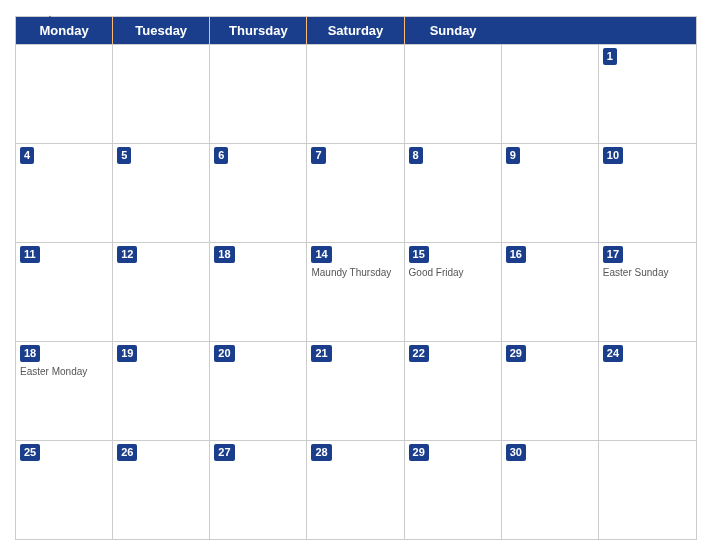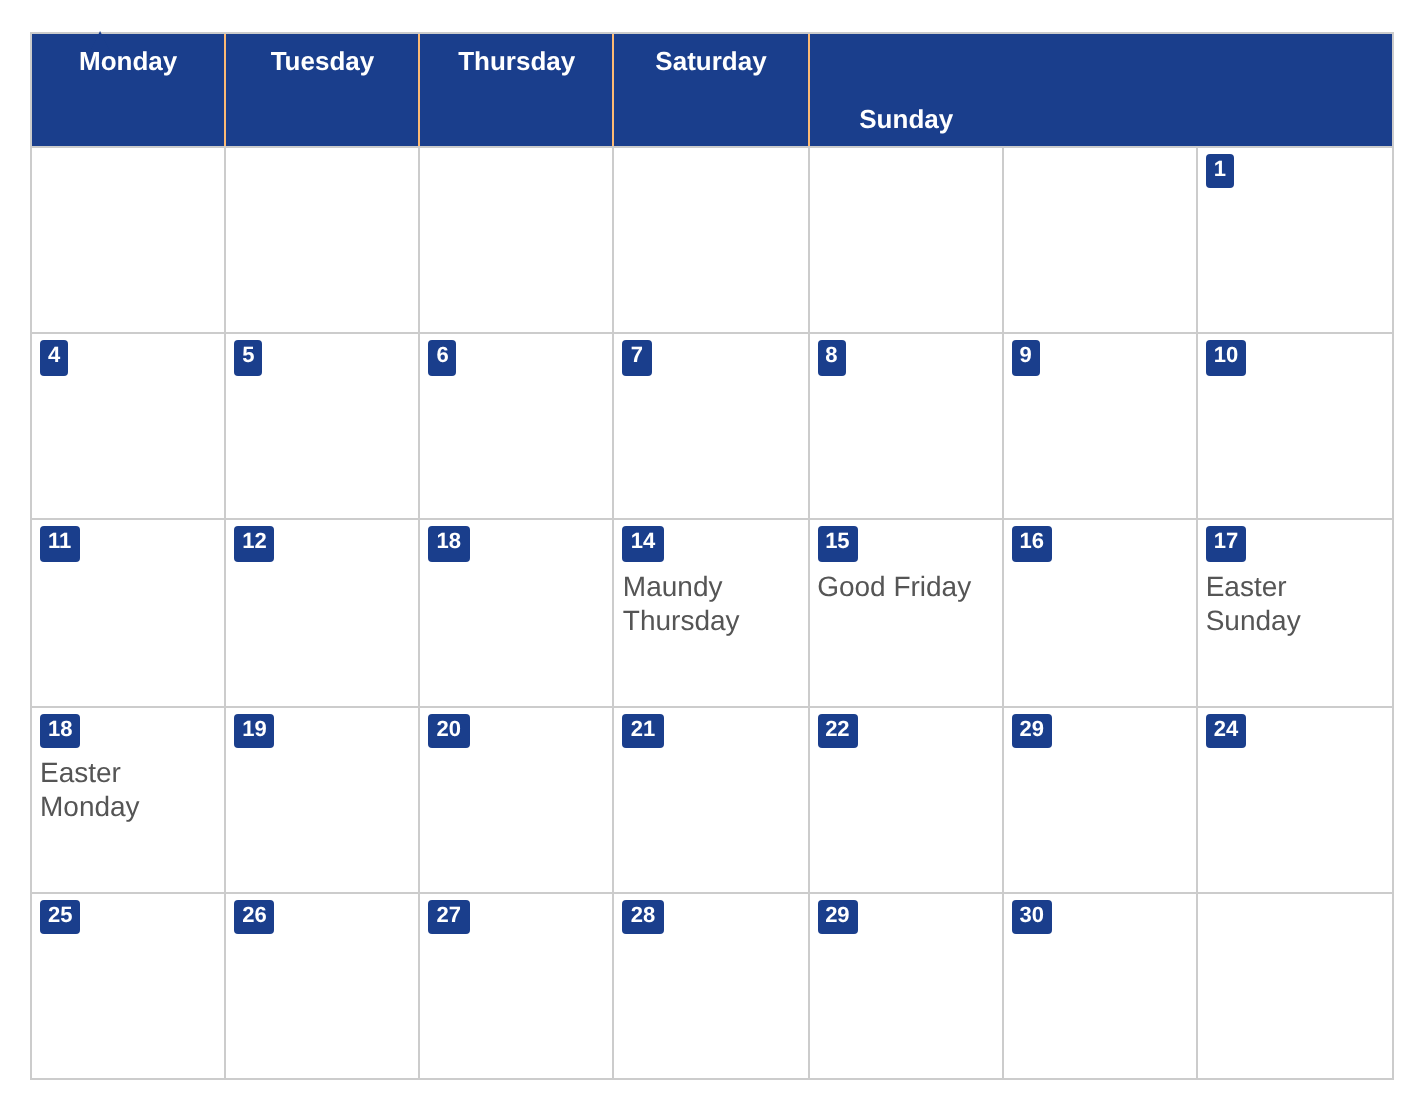--- a/index.html
+++ b/index.html
@@ -82,21 +82,20 @@
     .day-header {
       color: #fff;
       text-align: center;
       padding: 6px 2px;
       font-size: 13px;
       font-weight: bold;
       border-right: 1px solid #fdba74;
     }
     .day-header:last-child {
       border-right: none;
-      margin-top: 29px;
     }
     .weeks {
       flex: 1;
       display: flex;
       flex-direction: column;
     }
     .week {
       display: grid;
       grid-template-columns: repeat(7, 1fr);
       flex: 1;
@@ -122,21 +121,21 @@
       color: #fff;
       background: #1a3e8c;
       display: inline-block;
       padding: 1px 4px;
       border-radius: 2px;
       align-self: flex-start;
       margin-bottom: 2px;
       line-height: 1.4;
     }
     .cell-holiday {
-      font-size: 14px;
+      font-size: 10px;
       color: #555;
       margin-top: 2px;
       line-height: 1.2;
     }
   </style>
 </head>
 <body>
 
 <div class="page">
   <div class="header">

